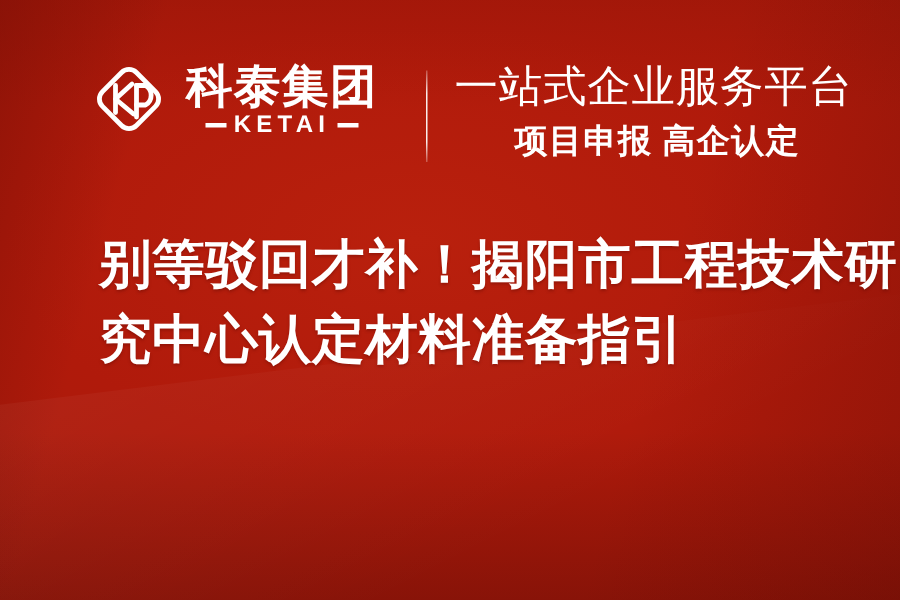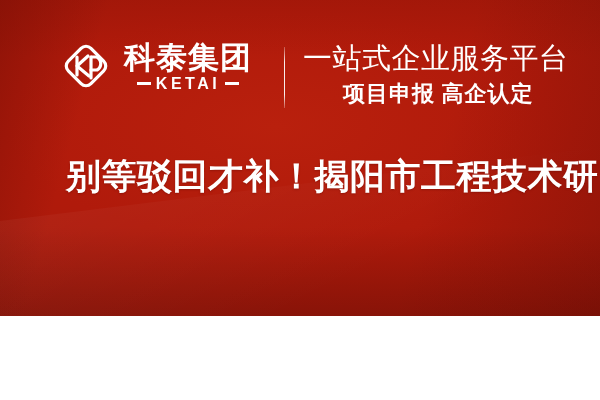--- a/index.html
+++ b/index.html
@@ -6,21 +6,21 @@
     margin: 0;
     padding: 0;
   }
   body {
     font-family: "Liberation Sans", sans-serif;
   }
 
   #banner {
     position: relative;
     width: 600px;
-    height: 316px;
+    height: 400px;
     overflow: hidden;
     background: #701a75;
   }
 
   
   #banner .bg-base {
     position: absolute;
     inset: 0;
     background:
       radial-gradient(120% 95% at 46% 40%, #b9200d 0%, #b01a0b 38%, #a71a0b 68%, #9c1908 88%, #8e1607 100%);
@@ -196,16 +196,17 @@
 
     <div class="divider"></div>
 
     <div class="tagline">
       <div class="tagline-main">一站式企业服务平台</div>
       <div class="tagline-sub">项目申报 高企认定</div>
     </div>
 
     <div class="headline">
       <div class="headline-line">别等驳回才补！揭阳市工程技术研</div>
+      <div class="headline-line">究中心认定材料准备指引</div>
     </div>
 
   </div>
 </div>
 
 </body></html>

